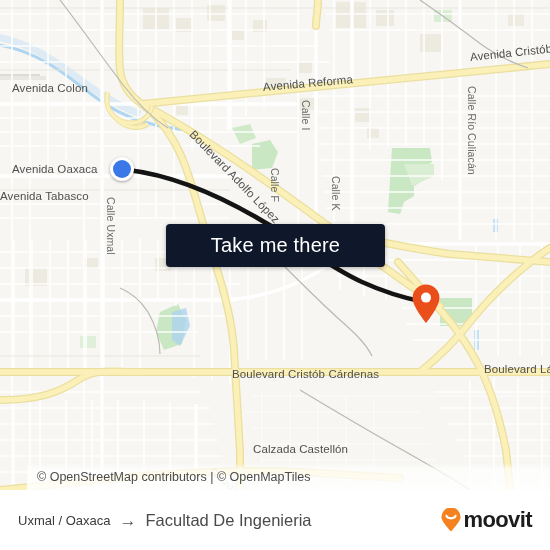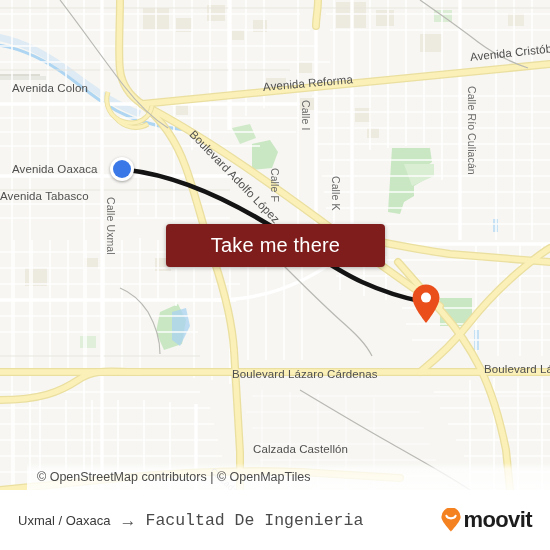--- a/index.html
+++ b/index.html
@@ -78,21 +78,21 @@
     height: 40px;
   }
 
   
   #take-me-there {
     position: absolute;
     left: 166px;
     top: 224px;
     width: 219px;
     height: 43px;
-    background: #7f1d1d;
+    background: #0f172a;
     border: none;
     border-radius: 4px;
     color: #ffffff;
     font-family: "Liberation Sans", sans-serif;
     font-size: 20px;
     letter-spacing: 0.2px;
     cursor: pointer;
     box-shadow: 0 1px 4px rgba(0,0,0,0.30);
     display: flex;
     align-items: center;
@@ -146,21 +146,21 @@
   }
   #route-arrow {
     margin: 0 9px;
     font-size: 17px;
     color: #555555;
     line-height: 1;
   }
   #dest-name {
     font-size: 16.5px;
     color: #4a4a4a;
-    font-family: Liberation Mono, monospace;
+    font-family: Liberation Sans, sans-serif;
   }
   #brand-logo {
     display: flex;
     align-items: center;
     margin-right: 18px;
   }
   #brand-wordmark {
     font-size: 22px;
     font-weight: bold;
     color: #1c1c1c;
@@ -432,21 +432,21 @@
     <div class="map-label lbl-major" style="left:12px; top:163px;">Avenida Oaxaca</div>
 
     <div class="map-label lbl-major" style="left:0px; top:190px;">Avenida Tabasco</div>
 
     <div class="map-label lbl-major" style="left:263px; top:81px; transform:rotate(-5deg); transform-origin:left center;">Avenida Reforma</div>
 
     <div class="map-label lbl-major" style="left:470px; top:51px; transform:rotate(-6deg); transform-origin:left center;">Avenida Cristób</div>
 
     <div class="map-label lbl-major" style="left:196px; top:128px; transform:rotate(46deg); transform-origin:left top;">Boulevard Adolfo López</div>
 
-    <div class="map-label lbl-major" style="left:232px; top:368px;">Boulevard Lázaro Cárdenas</div>
+    <div class="map-label lbl-major" style="left:232px; top:368px;">Boulevard Cristób Cárdenas</div>
 
     <div class="map-label lbl-major" style="left:484px; top:363px;">Boulevard Láz</div>
 
     <div class="map-label lbl-major" style="left:253px; top:443px;">Calzada Castellón</div>
 
     <div class="map-label lbl-faint" style="left:215px; top:466px; transform:rotate(42deg); transform-origin:left top;">Calzada Hec</div>
 
     <div class="map-label lbl-street" style="left:117px; top:197px; transform:rotate(90deg); transform-origin:left top;">Calle Uxmal</div>
 
     <div class="map-label lbl-street" style="left:281px; top:168px; transform:rotate(90deg); transform-origin:left top;">Calle F</div>

